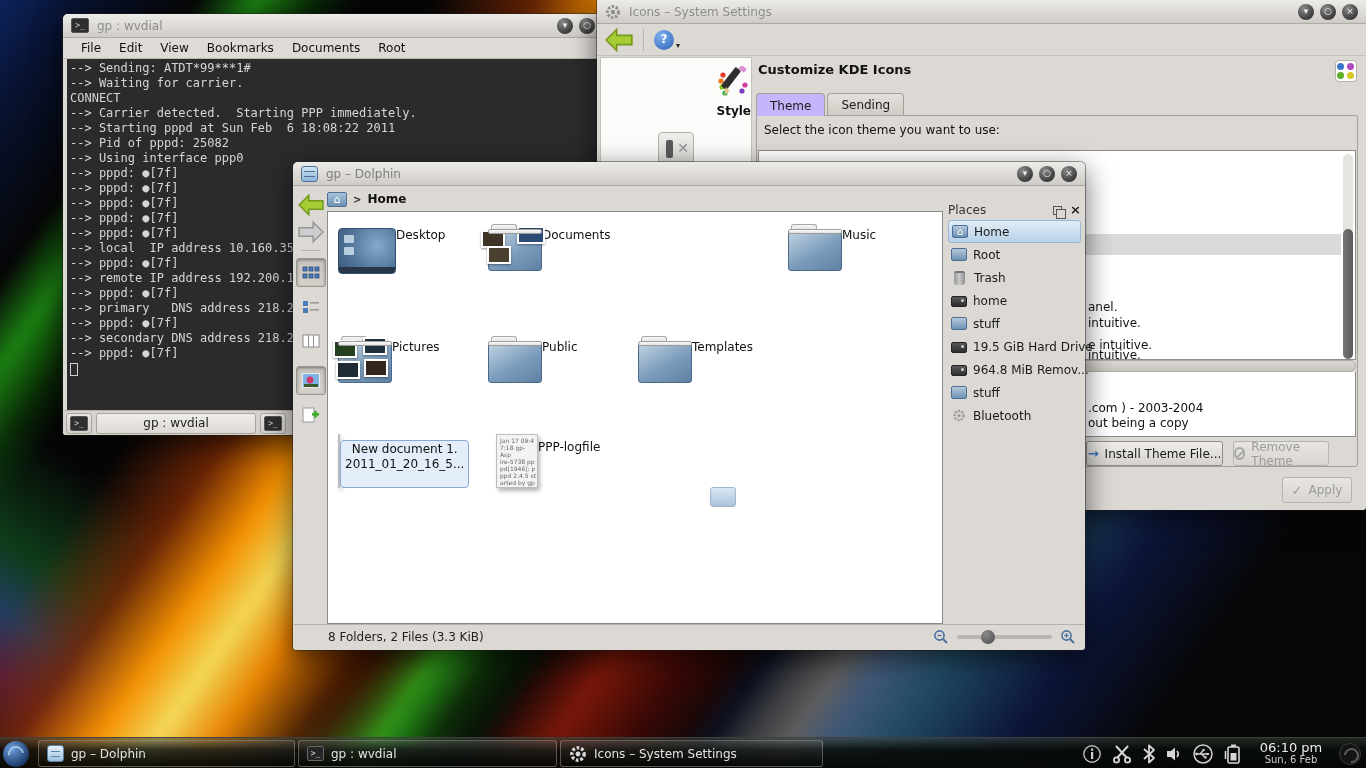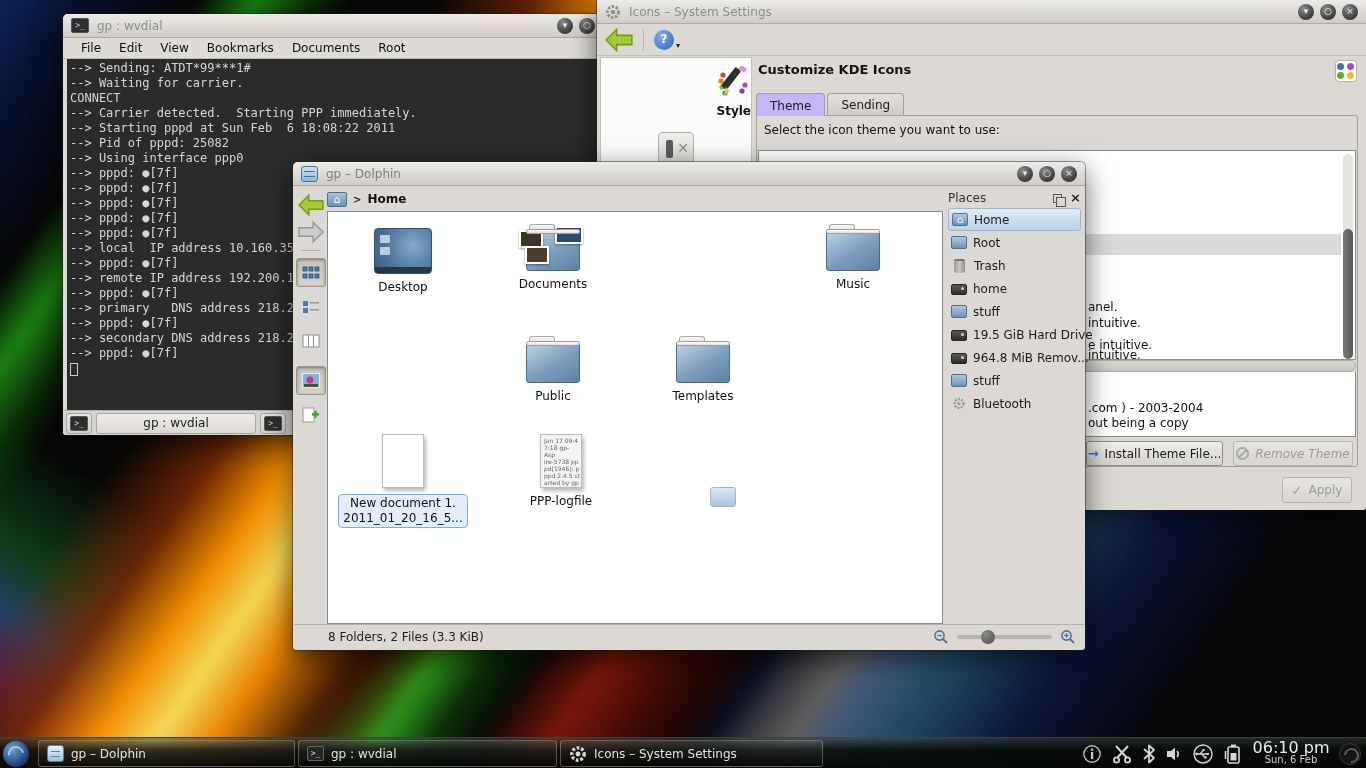--- a/index.html
+++ b/index.html
@@ -92,21 +92,21 @@
   .ss-splitter { position:absolute; left:161px; top:360px; width:598px; height:12px;
                  background:linear-gradient(#dbd8d3,#c7c4be); border:1px solid #b0ada7; border-radius:6px; }
   .ss-descbox { position:absolute; left:161px; top:372px; width:598px; height:65px; background:#fff;
                 border:1px solid #8c8c8c; border-top:none; overflow:hidden; font-size:12px; color:#111; }
   .ss-descbox div { position:absolute; left:329px; white-space:pre; }
   .btn { display:inline-flex; align-items:center; justify-content:center; gap:6px; font-size:12px;
          border:1px solid #918d86; border-radius:3px; background:linear-gradient(#efeeeb,#d6d3ce);
          color:#1a1a1a; }
   .btn.disabled { color:#9b9b9b; border-color:#b7b4ae; background:linear-gradient(#e7e5e1,#d9d6d1); }
   .ss-install { position:absolute; left:489px; top:441px; width:137px; height:25px; }
-  .ss-remove { position:absolute; left:636px; top:441px; width:120px; height:25px;font-style:italic; }
+  .ss-remove { position:absolute; left:636px; top:441px; width:96px; height:25px; }
   .ss-apply { position:absolute; left:685px; top:477px; width:70px; height:26px; }
   .no-ic { width:13px; height:13px; border:2px solid #a8a8a8; border-radius:50%; position:relative; }
   .no-ic::after { content:""; position:absolute; left:-1px; top:4px; width:11px; height:2px; background:#a8a8a8;
                   transform:rotate(-45deg); }
   .arrow-blue { color:#3a75c4; font-weight:bold; font-size:13px; }
   .check-gray { color:#a0a0a0; font-size:13px; }
 
   
   .dolphin-win { left:293px; top:162px; width:792px; height:488px; }
   .dolphin-win .title { color:#7e7e7e; }
@@ -121,21 +121,21 @@
   .crumb-sep { font-weight:bold; font-size:10px; color:#333; }
   .crumb-root { font-weight:bold; color:#111; }
   .vtoolbar { position:absolute; left:1px; top:26px; width:33px; bottom:26px; display:flex; flex-direction:column;
               align-items:center; gap:5px; padding-top:6px; background:#dcd9d4; border-radius:0 0 0 3px; }
   .vbtn { width:30px; height:29px; display:flex; align-items:center; justify-content:center; border-radius:3px; }
   .vbtn.pressed { background:linear-gradient(#c6c3bd,#d5d2cc); box-shadow:inset 0 1px 3px rgba(0,0,0,.4);
                   border:1px solid #9a968f; }
   .vsep { width:20px; height:1px; background:#b5b1ab; margin:2px 0; }
   .dolphin-view { position:absolute; left:34px; top:49px; width:616px; height:413px; background:#fff;
                   border:1px solid #8a8a8a; overflow:hidden; }
-  .ficell { position:absolute; width:130px; display:flex; flex-direction:column; align-items:center; }
+  .ficell { position:absolute; width:130px; display:flex; flex-direction:row; }
   .ficell .flabel { margin-top:6px; font-size:12px; color:#111; text-align:center; line-height:15px; }
   .folder { width:54px; height:40px; background:linear-gradient(150deg,#c2d2e1 0%,#7b9cbc 55%,#5e82a4 100%);
             border:1px solid #49688a; border-radius:3px; position:relative; margin-top:9px; }
   .folder::before { content:""; position:absolute; top:-8px; left:2px; width:24px; height:8px;
                     background:linear-gradient(#f6f6f6,#d9d9d9); border:1px solid #aaa; border-bottom:none;
                     border-radius:3px 3px 0 0; }
   .folder::after { content:""; position:absolute; top:-3px; left:-1px; right:-1px; height:3px;
                    background:linear-gradient(#fdfdfd,#e0e0e0); border:1px solid #9d9d9d; border-radius:2px; }
   .desktop-ic { width:58px; height:46px; border-radius:4px; margin-top:6px;
                 background:radial-gradient(circle at 68% 38%, #84a9cb, #4f7397 60%, #3c5a7c);
@@ -145,21 +145,21 @@
   .desktop-ic::after { content:""; position:absolute; left:0; bottom:0; right:0; height:6px;
                        background:#273747; border-radius:0 0 3px 3px; }
   .thumb { position:absolute; width:24px; height:18px; border:2px solid #fff; box-shadow:0 1px 2px rgba(0,0,0,.4); }
   .page { width:42px; height:54px; background:#fff; border:1px solid #bcbcbc;
           box-shadow:2px 3px 4px rgba(0,0,0,.28); }
   .page.preview { background:#f4f3f1; padding:2px 1px 0 3px; font-size:6px; line-height:7px; color:#666;
                   overflow:hidden; text-align:left; }
   .sel-label { background:#e4eefa; border:1px solid #86abd3; border-radius:4px; padding:1px 4px; }
   .drag-ghost { position:absolute; left:417px; top:325px; width:26px; height:20px; border-radius:3px;
                 background:linear-gradient(#cfe0ee,#8fb0cf); opacity:.75; border:1px solid #7ea0c0; }
-  .places { position:absolute; left:655px; top:26px; width:133px; bottom:28px; font-size:12px; color:#1a1a1a; }
+  .places { position:absolute; left:655px; top:38px; width:133px; bottom:28px; font-size:12px; color:#1a1a1a; }
   .places-header { display:flex; align-items:center; height:20px; }
   .places-title { flex:1; color:#333; }
   .float-ic { width:9px; height:9px; border:1px solid #555; position:relative; margin-right:8px; }
   .float-ic::after { content:""; position:absolute; left:2px; top:2px; width:8px; height:8px; background:#dcd9d4;
                      border:1px solid #555; }
   .close-x { font-size:13px; font-weight:bold; color:#222; line-height:12px; }
   .place-row { display:flex; align-items:center; gap:6px; height:23px; padding-left:3px; border-radius:3px; }
   .place-row.sel { background:linear-gradient(#e2ecf6,#b9d2ea); border:1px solid #98b8d8; }
   .pi { width:16px; height:13px; flex:0 0 auto; }
   .pi-folder { background:linear-gradient(#b5c8da,#6d92b4); border:1px solid #4c6f93; border-radius:2px; }
@@ -193,21 +193,21 @@
           background:linear-gradient(rgba(255,255,255,.10), rgba(0,0,0,.22)); font-size:12px; color:#e2e2e2; }
   .ti-dolphin { width:17px; height:17px; background:linear-gradient(#e8f2fa,#9cc0dd); border:1px solid #5d82a6;
                 border-radius:3px; position:relative; }
   .ti-dolphin::after { content:""; position:absolute; left:3px; top:5px; right:3px; height:1px; background:#5d82a6;
                        box-shadow:0 5px 0 #5d82a6; }
   .ti-term { width:17px; height:15px; background:#262626; border:1px solid #666; border-radius:2px; color:#ddd;
              font-size:8px; line-height:13px; text-align:center; font-family:"DejaVu Sans Mono",monospace; }
   .tray { position:absolute; left:1082px; top:0; height:31px; display:flex; align-items:center; gap:9px; }
   .tray svg { display:block; }
   .clockbox { width:78px; display:flex; flex-direction:column; align-items:center; line-height:12px; }
-  .clock-time { font-size:16px; color:#ececec; }
+  .clock-time { font-size:13px; color:#ececec; }
   .clock-date { font-size:10px; color:#cfcfcf; }
   .cashew { width:22px; height:22px; border-radius:50%; background:#141414; border:1px solid #3a3a3a;
             position:relative; }
   .cashew::after { content:""; position:absolute; left:4px; top:4px; width:11px; height:11px; border-radius:50%;
                    border:2px solid #5d5d5d; border-left-color:transparent; transform:rotate(-40deg); }
 </style>
 </head>
 <body>
 
 <div class="stage">
@@ -428,20 +428,29 @@
           <span class="thumb" style="left:28px; top:-6px; width:28px; background:#2a4a74"></span>
           <span class="thumb" style="left:-2px; top:14px; background:#4a4030"></span>
         </span>
         <span class="flabel">Documents</span>
       </div>
       <div class="ficell" style="left:460px; top:10px">
         <span class="folder"></span>
         <span class="flabel">Music</span>
       </div>
 
+      <div class="ficell" style="left:10px; top:122px">
+        <span class="folder">
+          <span class="thumb" style="left:-6px; top:-4px; background:#25401f"></span>
+          <span class="thumb" style="left:24px; top:-7px; background:#1c3040"></span>
+          <span class="thumb" style="left:-3px; top:17px; background:#202a34"></span>
+          <span class="thumb" style="left:25px; top:15px; background:#33261c"></span>
+        </span>
+        <span class="flabel">Pictures</span>
+      </div>
       <div class="ficell" style="left:160px; top:122px">
         <span class="folder"></span>
         <span class="flabel">Public</span>
       </div>
       <div class="ficell" style="left:310px; top:122px">
         <span class="folder"></span>
         <span class="flabel">Templates</span>
       </div>
 
       <div class="ficell" style="left:10px; top:222px">

